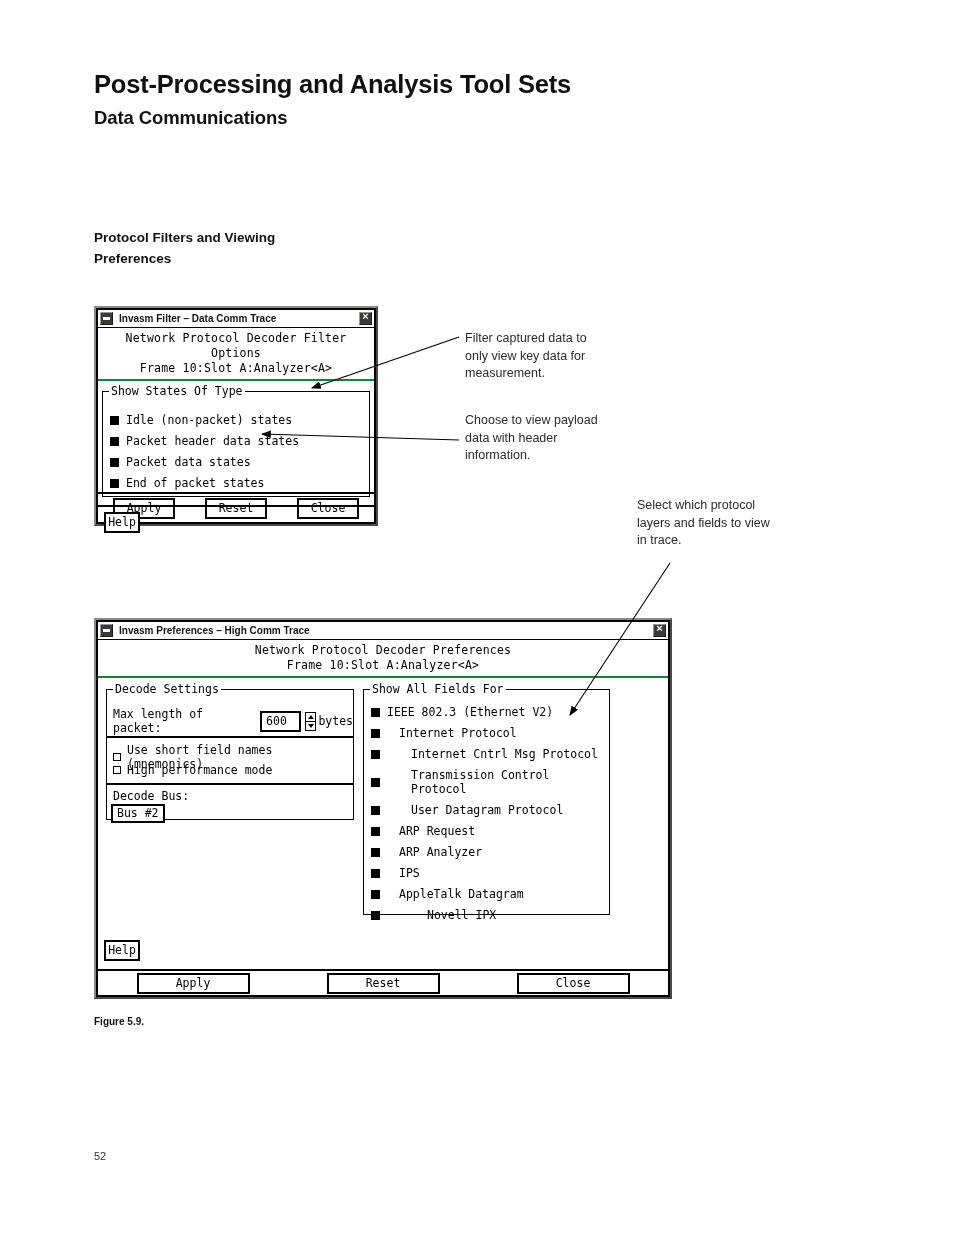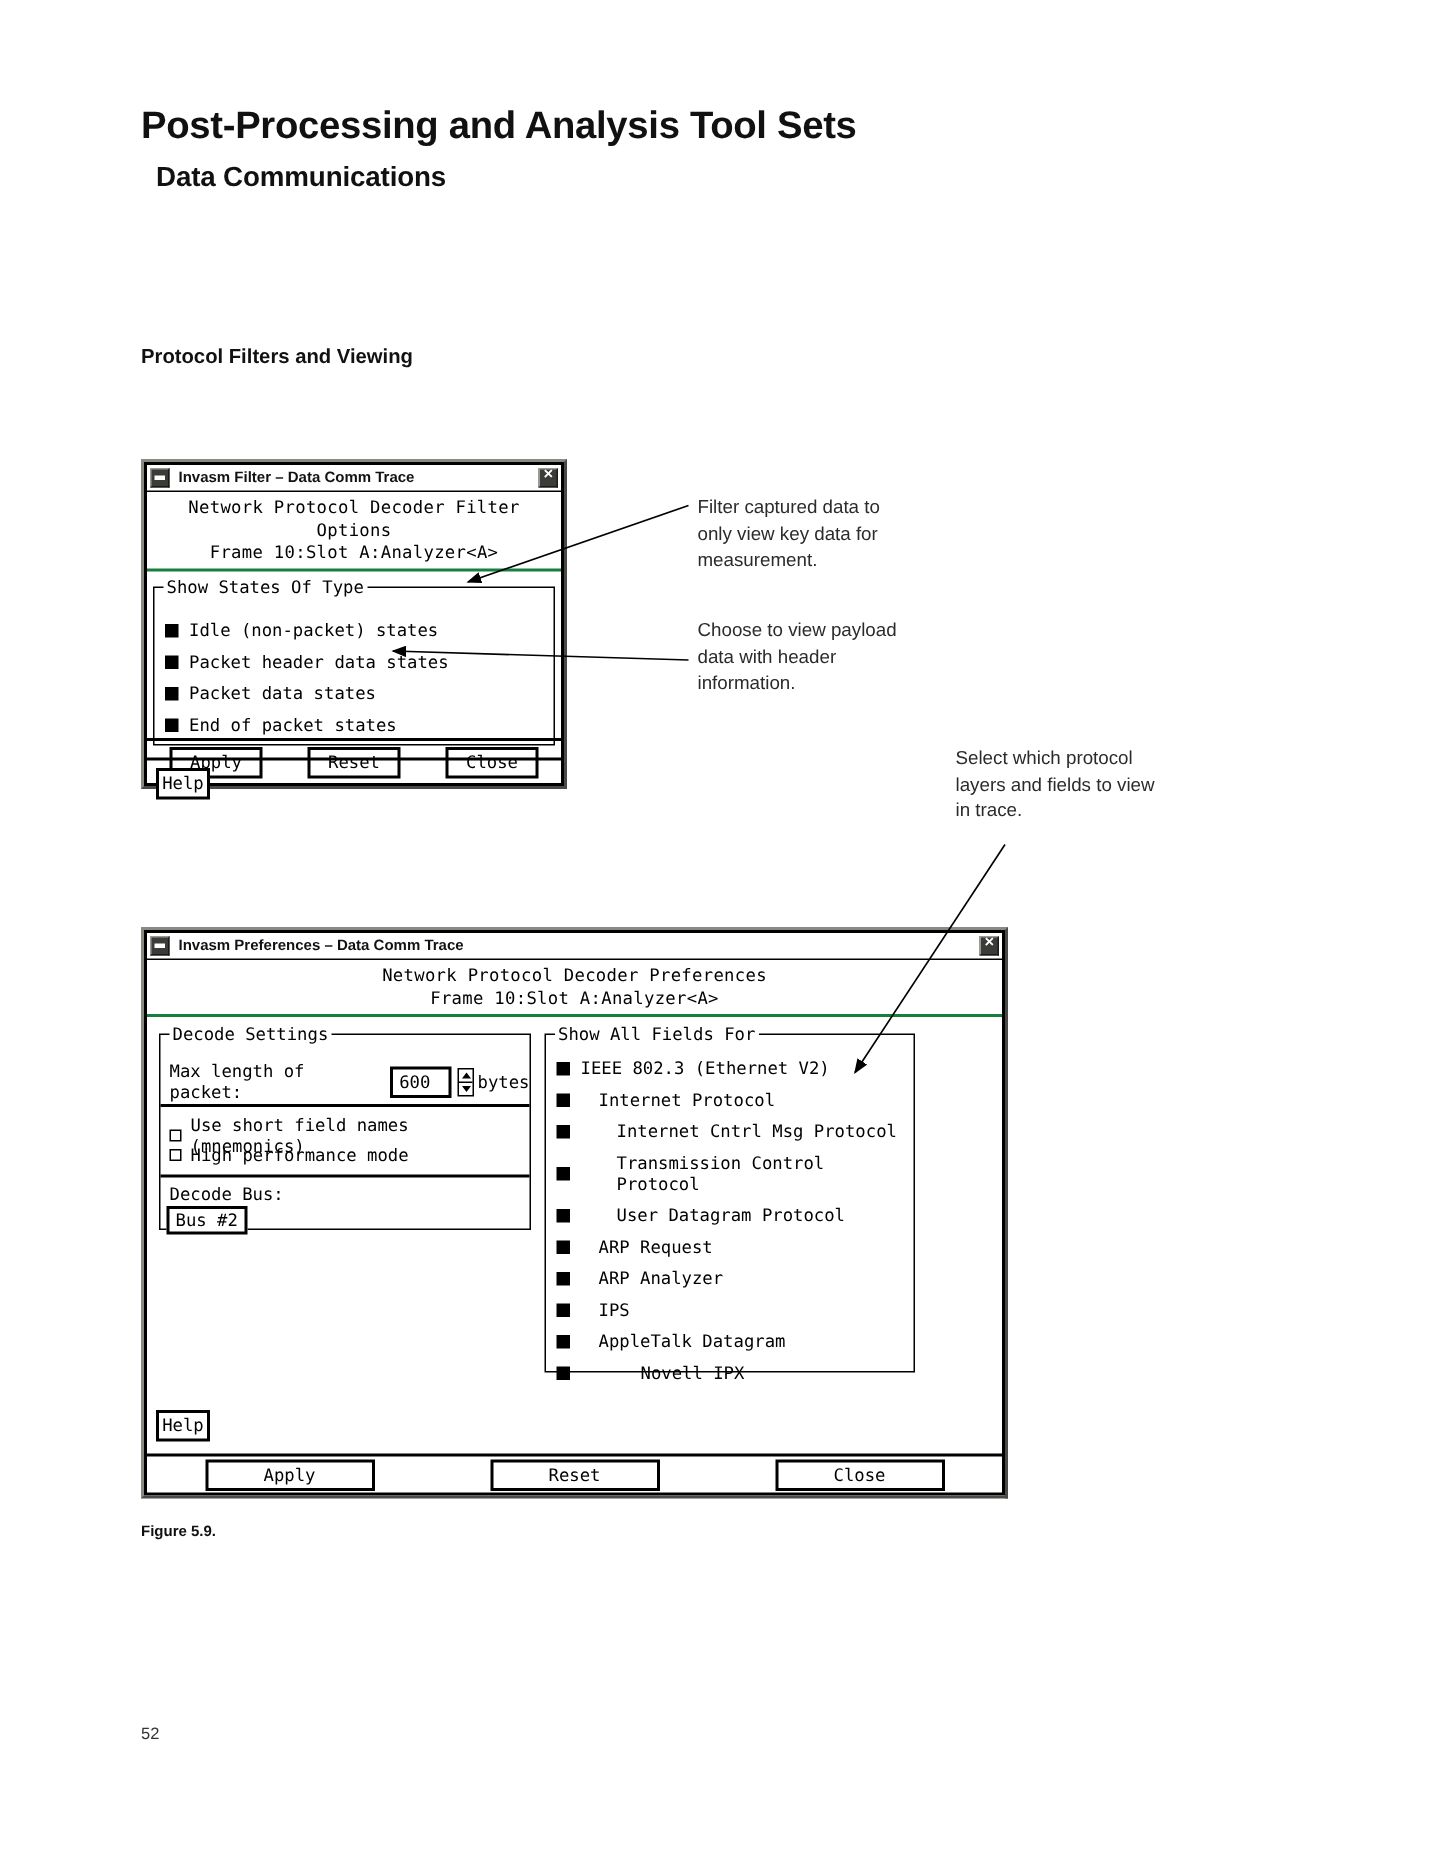--- a/index.html
+++ b/index.html
@@ -33,21 +33,20 @@
   }
   #doc-subtitle {
     position: absolute;
     left: 94px;
     top: 107px;
     font-size: 18.5px;
     font-weight: bold;
     letter-spacing: -0.1px;
     color: #111111;
     white-space: nowrap;
-    margin-left: 10px;
   }
   #section-heading {
     position: absolute;
     left: 94px;
     top: 227px;
     font-size: 13.5px;
     font-weight: bold;
     line-height: 21px;
     color: #111111;
     width: 260px;
@@ -280,20 +279,21 @@
 </head>
 <body>
 
 <div class="page">
 
   <div id="doc-title">Post-Processing and Analysis Tool Sets</div>
   <div id="doc-subtitle">Data Communications</div>
 
   <div id="section-heading">
     <div>Protocol Filters and Viewing</div>
+    <div>Preferences</div>
   </div>
 
   <div class="dialog" id="filter-dialog" style="left:94px; top:306px; width:284px; height:220px;">
     <div class="dialog-inner">
 
       <div class="titlebar">
         <div class="title-btn minimize"></div>
         <div class="title-text">Invasm Filter – Data Comm Trace</div>
         <div class="title-btn close"></div>
       </div>
@@ -339,21 +339,21 @@
       </div>
 
     </div>
   </div>
 
   <div class="dialog" id="preferences-dialog" style="left:94px; top:618px; width:578px; height:381px;">
     <div class="dialog-inner">
 
       <div class="titlebar">
         <div class="title-btn minimize"></div>
-        <div class="title-text">Invasm Preferences – Data Comm Trace</div>
+        <div class="title-text">Invasm Preferences – High Comm Trace</div>
         <div class="title-btn close"></div>
       </div>
 
       <div class="dlg-header">
         <span>Network Protocol Decoder Preferences</span>
         <span class="line2">Frame 10:Slot A:Analyzer&lt;A&gt;</span>
       </div>
 
       <div class="dlg-body">
 

